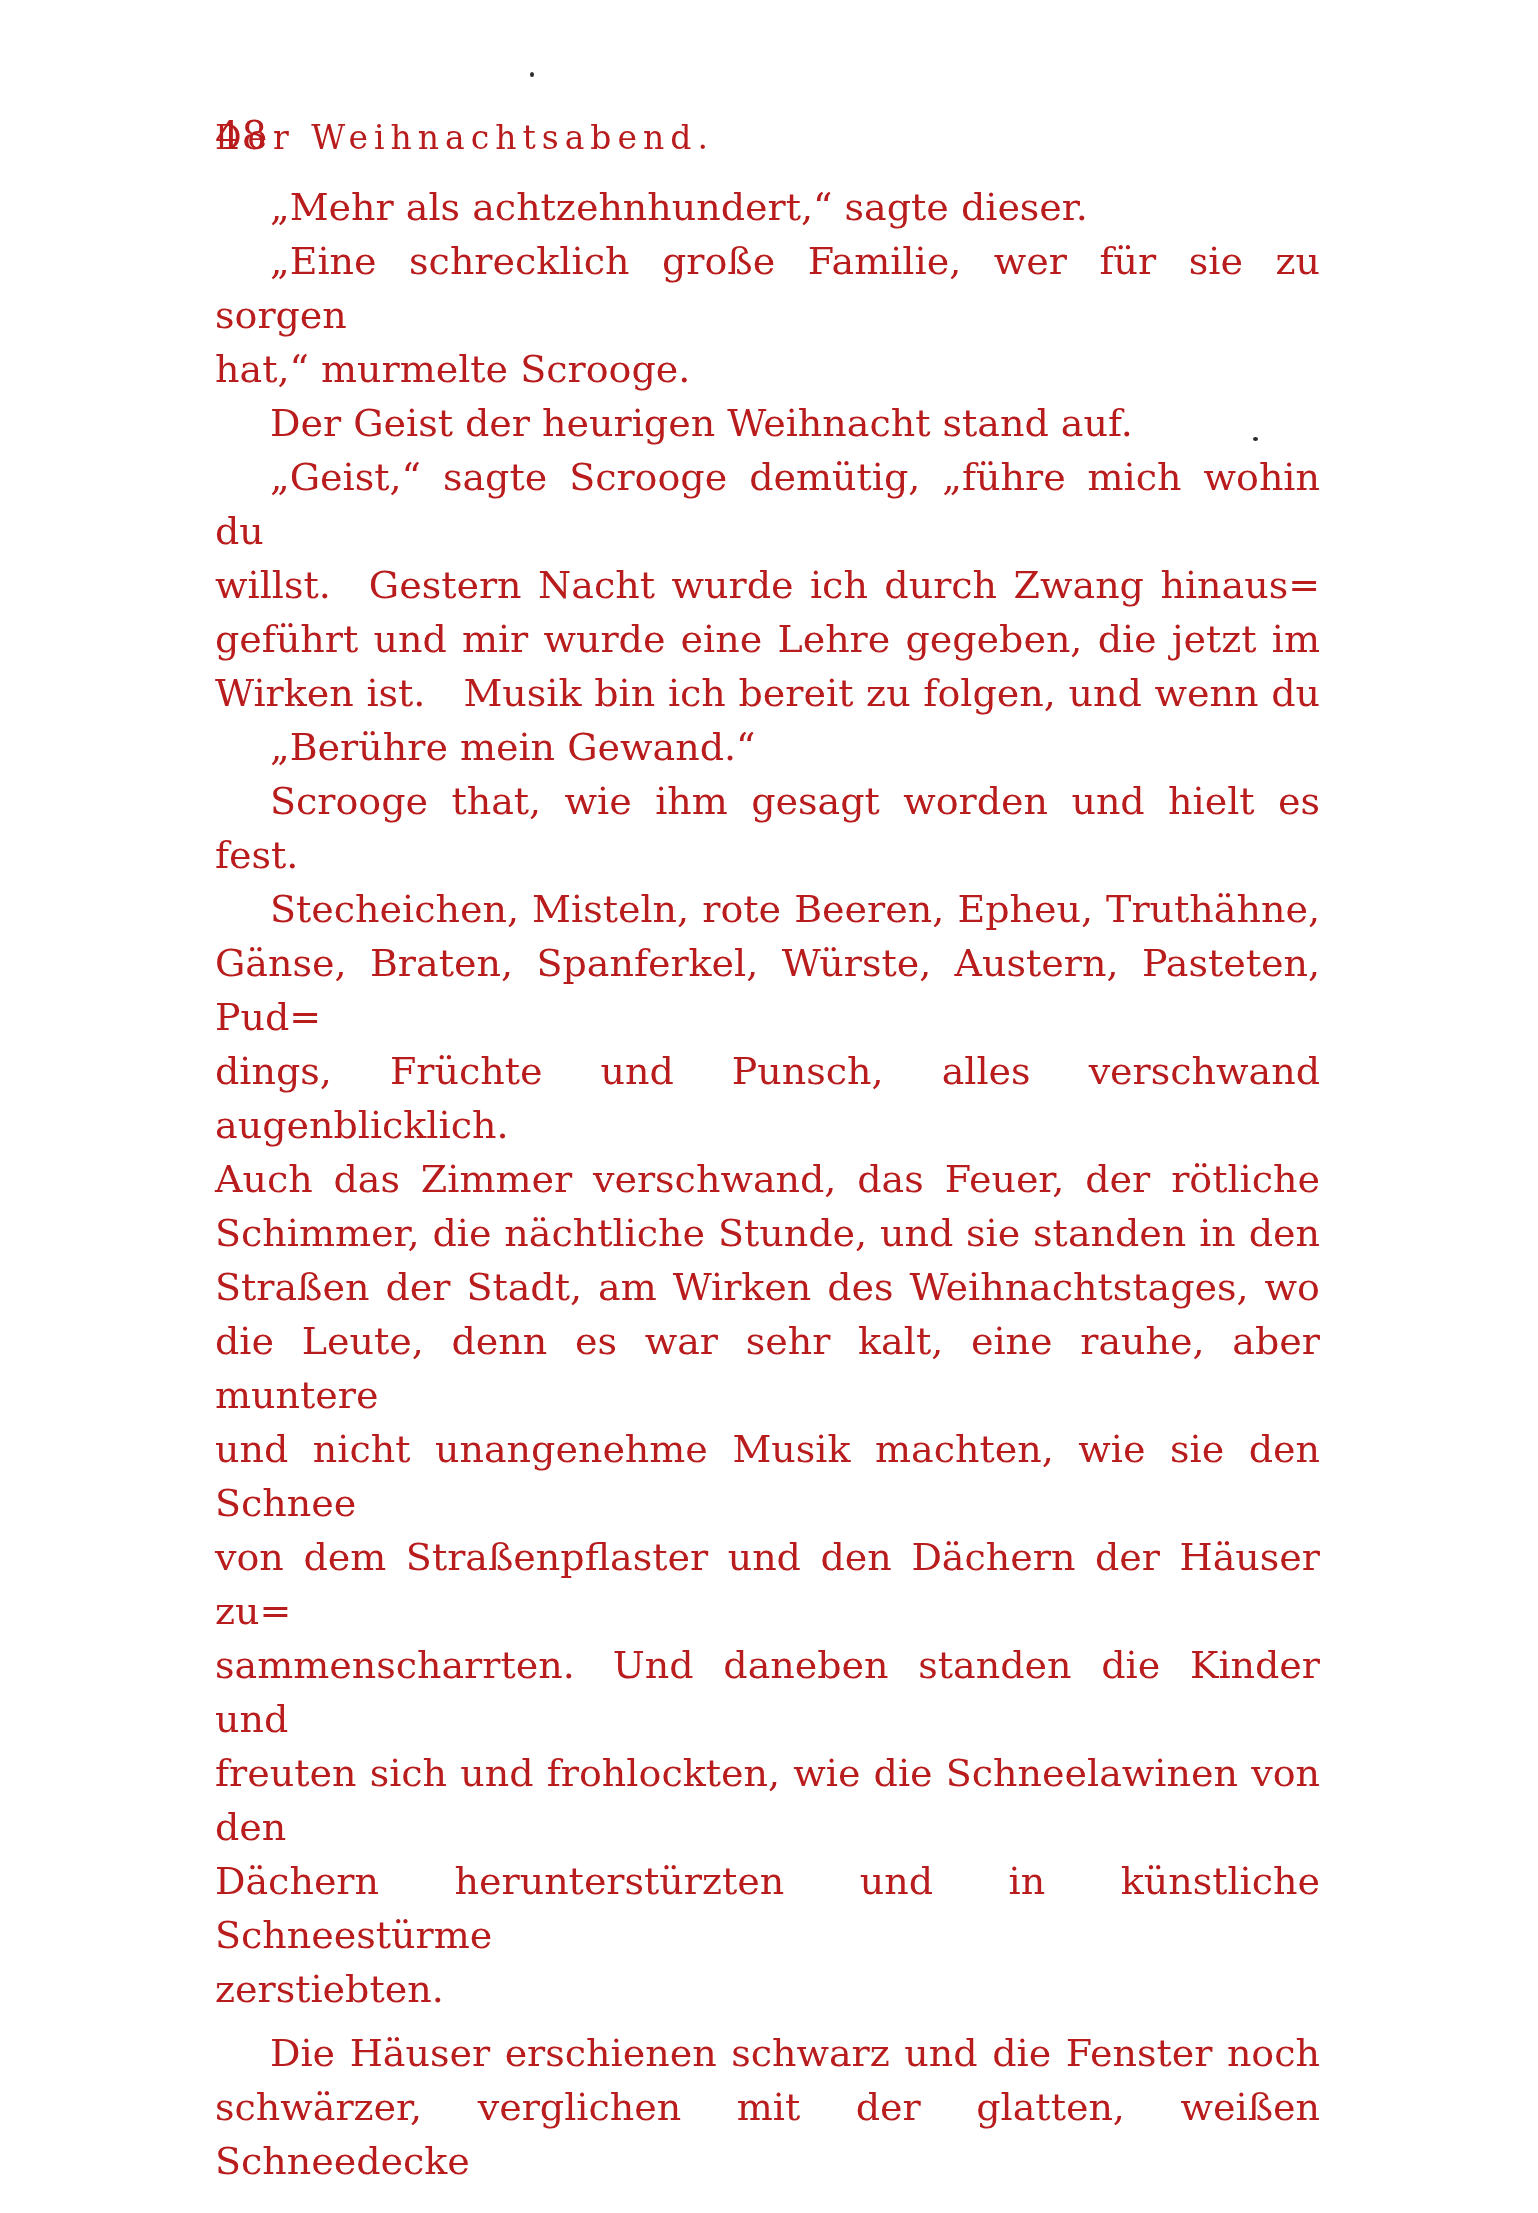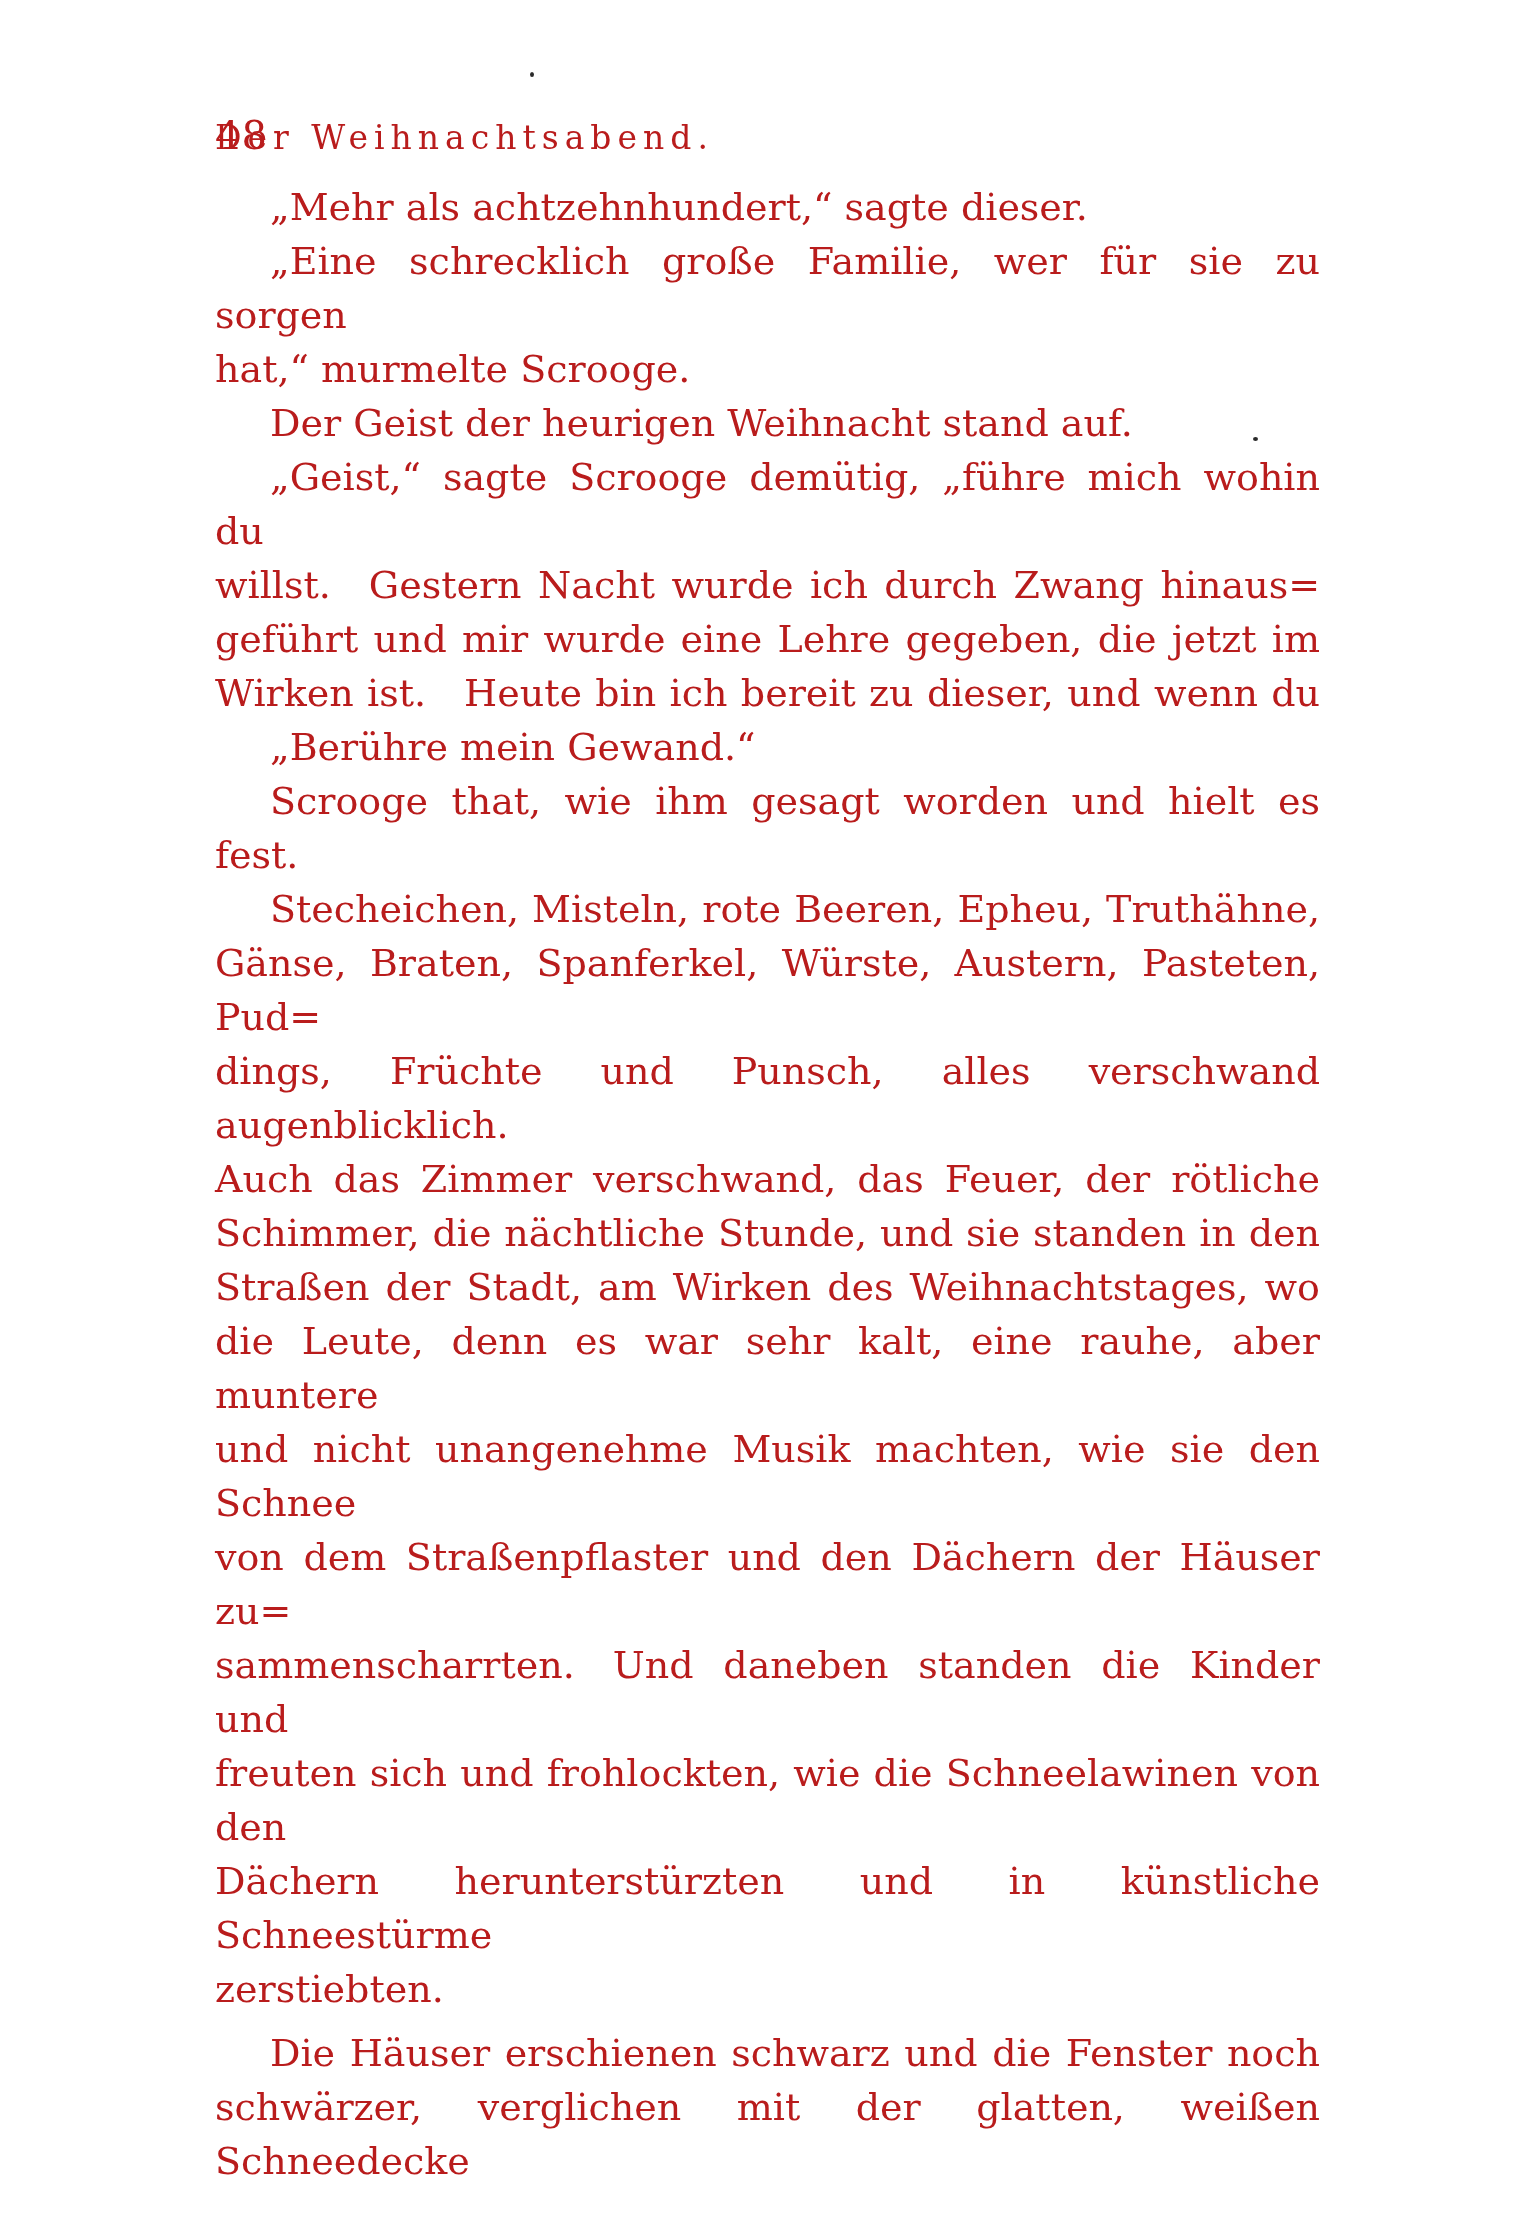--- a/index.html
+++ b/index.html
@@ -86,21 +86,21 @@
         <div class="line first">„Eine schrecklich große Familie, wer für sie zu sorgen</div>
         <div class="line last">hat,“ murmelte Scrooge.</div>
       </div>
       <div class="paragraph">
         <div class="line first last">Der Geist der heurigen Weihnacht stand auf.</div>
       </div>
       <div class="paragraph">
         <div class="line first">„Geist,“ sagte Scrooge demütig, „führe mich wohin du</div>
         <div class="line">willst. Gestern Nacht wurde ich durch Zwang hinaus=</div>
         <div class="line">geführt und mir wurde eine Lehre gegeben, die jetzt im</div>
-        <div class="line">Wirken ist. Heute bin ich bereit zu dieser, und wenn du</div>
+        <div class="line">Wirken ist. Musik bin ich bereit zu folgen, und wenn du</div>
       </div>
       <div class="paragraph">
         <div class="line first last">„Berühre mein Gewand.“</div>
       </div>
       <div class="paragraph">
         <div class="line first last">Scrooge that, wie ihm gesagt worden und hielt es fest.</div>
       </div>
       <div class="paragraph">
         <div class="line first">Stecheichen, Misteln, rote Beeren, Epheu, Truthähne,</div>
         <div class="line">Gänse, Braten, Spanferkel, Würste, Austern, Pasteten, Pud=</div>

